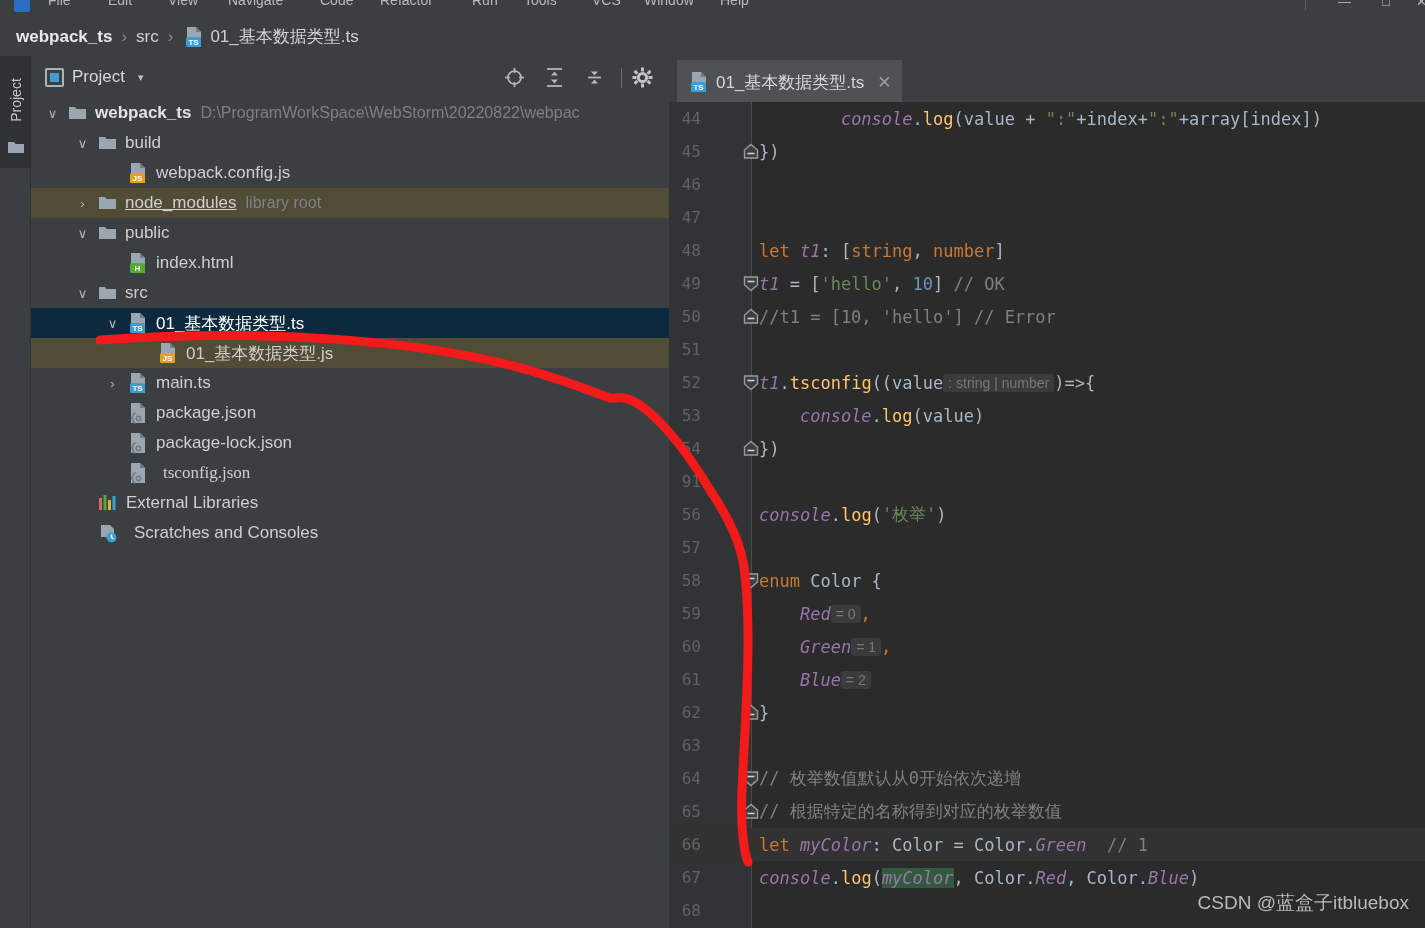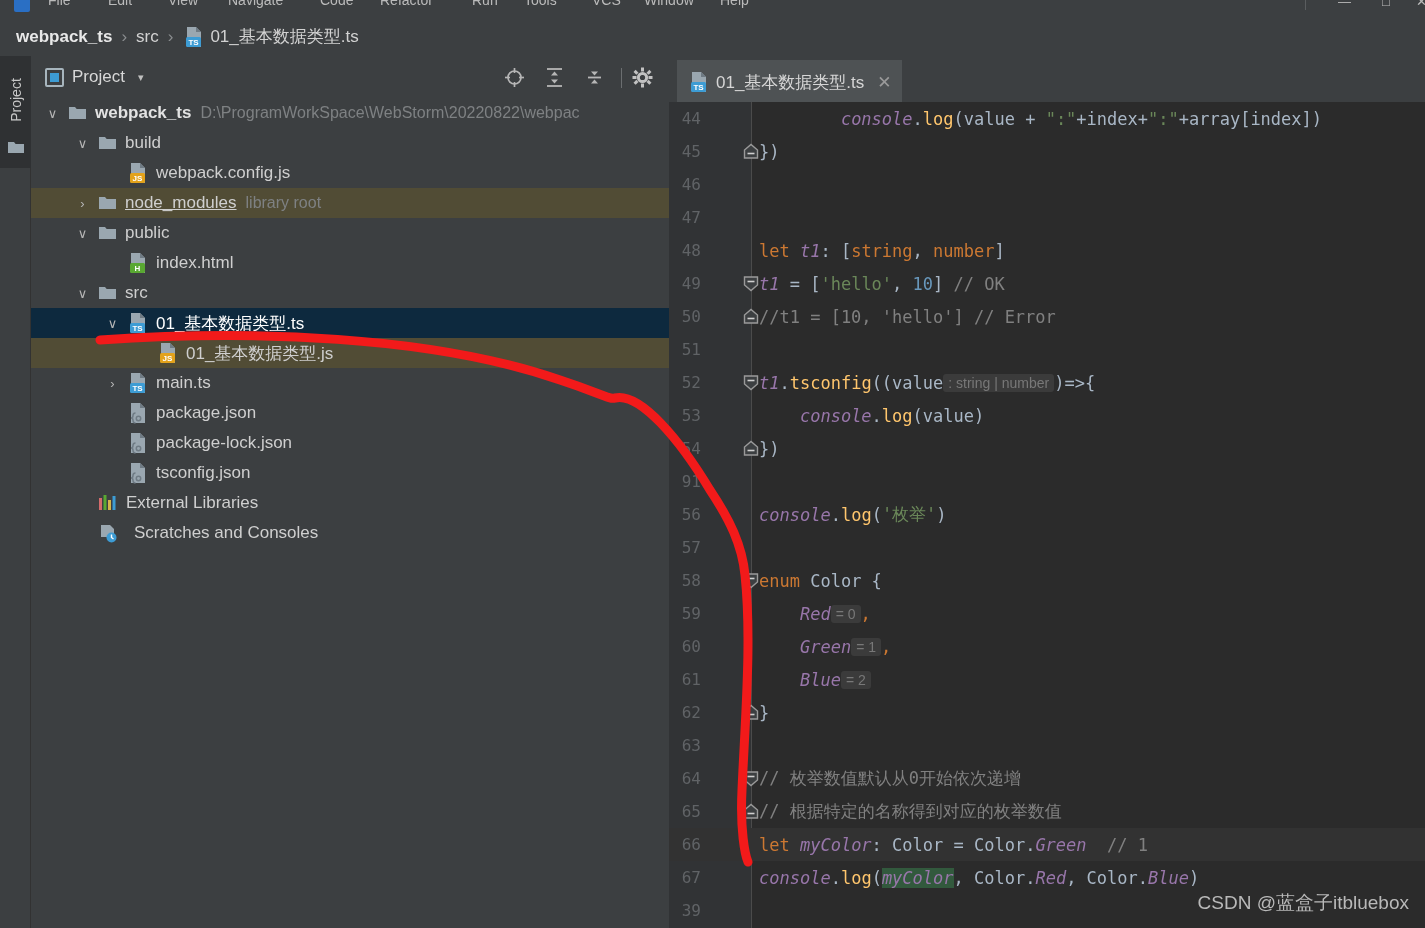--- a/index.html
+++ b/index.html
@@ -447,21 +447,21 @@
         <span class="ico" style="margin-left: 8px;">
           <svg width="20" height="22" viewBox="0 0 20 22">
             <path d="M3 1 h9 l5 5 v15 h-14 z" fill="#9aa7b0"></path>
             <path d="M12 1 l5 5 h-5 z" fill="#6f7b84"></path>
             <g fill="none" stroke="#6f7b84" stroke-width="1.5">
               <path d="M7.5 11 q-2.5 0 -2.5 2.5 t-2 2.5 q2 0 2 2.5 t2.5 2.5"></path>
               <circle cx="10.5" cy="16.5" r="2.2"></circle>
             </g>
           </svg>
         </span>
-        <span class="tlabel" style="margin-left: 8px;">tsconfig.json</span>
+        <span class="tlabel" style="margin-left: 15px; font-family: Liberation Serif, serif;">tsconfig.json</span>
       </div>
       <div class="trow">
         <span style="display: inline-block; flex: 0 0 auto; width: 44px;"></span>
         <span class="arrow none">&nbsp;</span>
         <span class="ico" style="margin-left: 8px;">
           <svg width="20" height="18" viewBox="0 0 20 18">
             <rect x="1" y="4" width="3" height="12" fill="#d46b6b"></rect>
             <rect x="5.5" y="1" width="3" height="15" fill="#59a832"></rect>
             <rect x="10" y="6" width="3" height="10" fill="#d4b44a"></rect>
             <rect x="14.5" y="2" width="3" height="14" fill="#3d9cd4"></rect>
@@ -566,21 +566,21 @@
               </g>
             </svg></span><span class="ctext"><span class="cm">// 枚举数值默认从0开始依次递增</span></span></div>
         <div class="cline"><span class="lnum" style="padding-right: 12px;">65</span><span class="gutter-fold"><svg width="20" height="33" viewBox="0 0 20 33">
               <g transform="rotate(180 10 16.5)">
                 <path d="M3.5 10 h13 v8 l-6.5 5.5 L3.5 18 z" fill="#3c3f41" stroke="#9a9a9a" stroke-width="1.4"></path>
                 <line x1="6.5" y1="14.5" x2="13.5" y2="14.5" stroke="#cfcfcf" stroke-width="1.6"></line>
               </g>
             </svg></span><span class="ctext"><span class="cm">// 根据特定的名称得到对应的枚举数值</span></span></div>
         <div class="cline caret"><span class="lnum" style="padding-right: 12px;">66</span><span class="ctext"><span class="k">let </span><span class="pm">myColor</span><span class="id">: Color = Color.</span><span class="pm">Green</span><span class="id">  </span><span class="cm">// 1</span></span></div>
         <div class="cline"><span class="lnum" style="padding-right: 12px;">67</span><span class="ctext"><span class="pm">console</span><span class="id">.</span><span class="fn">log</span><span class="id">(</span><span class="pm usehl">myColor</span><span class="id">, Color.</span><span class="pm">Red</span><span class="id">, Color.</span><span class="pm">Blue</span><span class="id">)</span></span></div>
-        <div class="cline"><span class="lnum" style="padding-right: 12px;">39</span><span class="ctext"></span></div>
+        <div class="cline"><span class="lnum" style="padding-right: 12px;">68</span><span class="ctext"></span></div>
       </div>
   </div>
 </div>
 
 <svg id="annotation">
   <path id="annot-path" fill="none" stroke-linecap="round" stroke-linejoin="round" d="M 100 340 C 250 330 430 335 560 380 C 600 393 610 400 615 398 C 640 392 680 440 710 490 C 730 520 742 545 745 575 C 752 640 745 720 742 790 C 740 830 745 855 748 862" stroke="#f21a1a" stroke-width="9"></path>
 </svg>
 
 <div id="watermark">CSDN @蓝盒子itbluebox</div>
 

